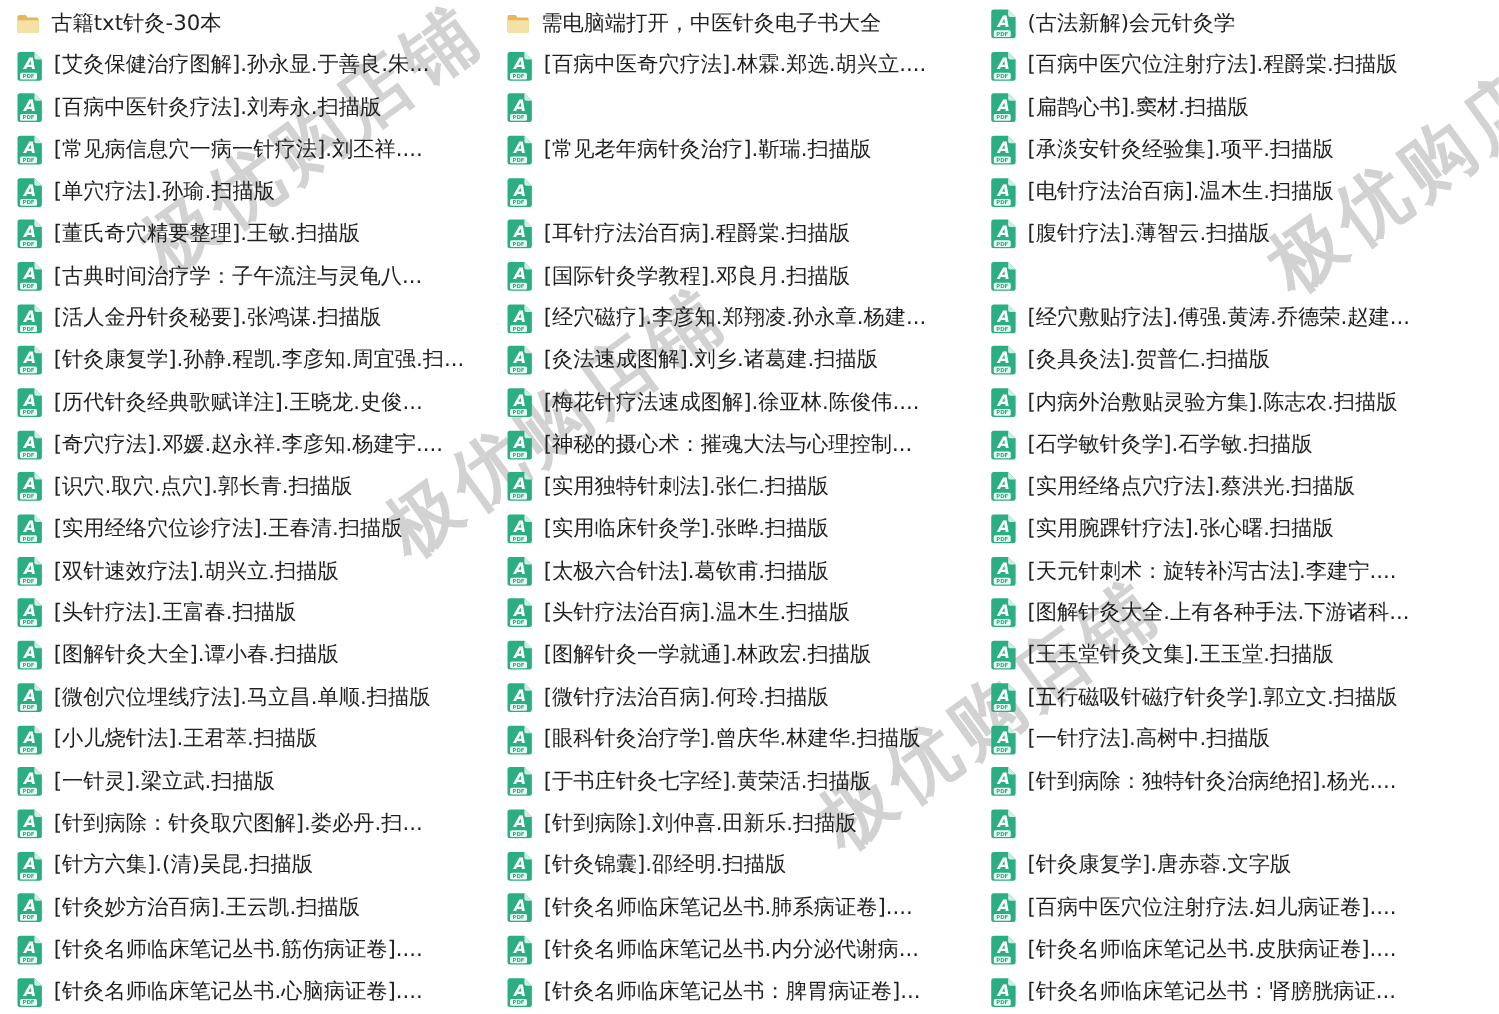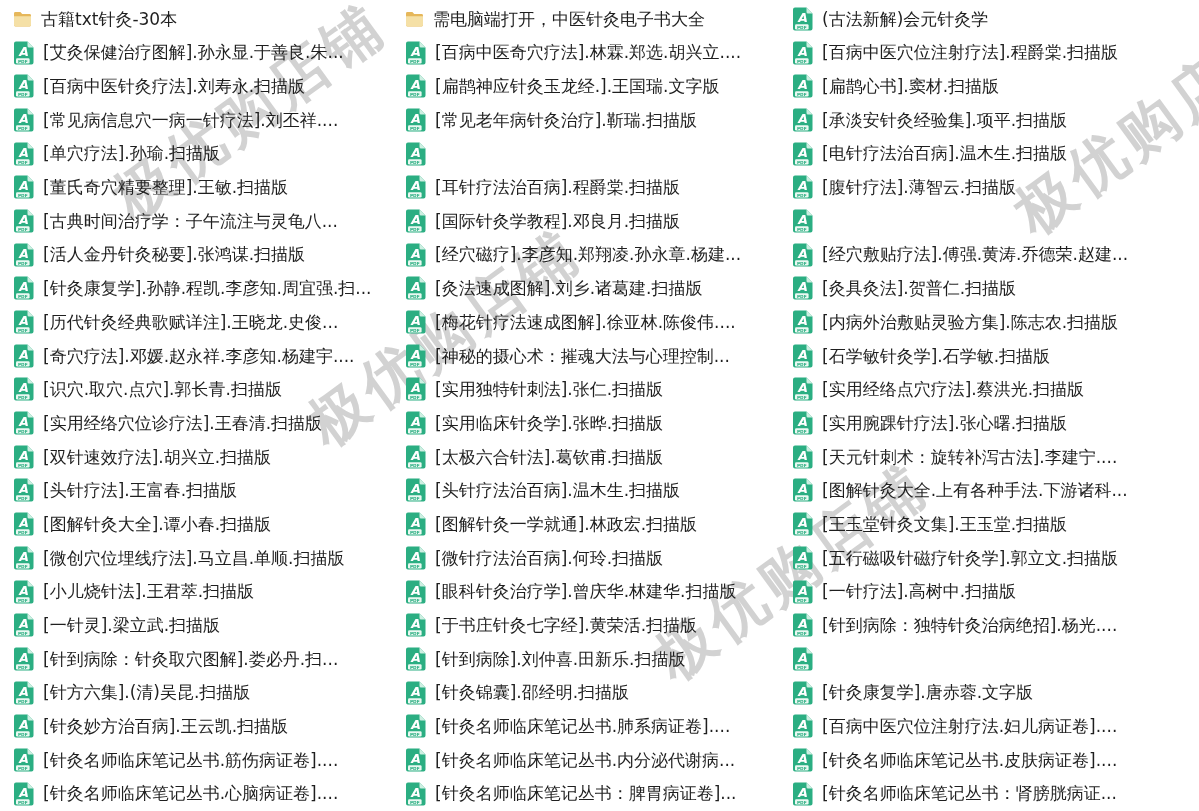--- a/index.html
+++ b/index.html
@@ -355,21 +355,20 @@
     <div class="row">
     <span class="icon">
         <svg width="21" height="24" viewBox="0 0 21 24">
           <path d="M3 .5h11.5l6 6v15a2 2 0 0 1-2 2H3a2 2 0 0 1-2-2v-19a2 2 0 0 1 2-2z" fill="#2BAE82"></path>
           <path d="M14.5 .5l6 6H16a1.5 1.5 0 0 1-1.5-1.5z" fill="#CDEFE2"></path>
           <text x="11" y="14.6" text-anchor="middle" font-size="12.5" font-style="italic" font-weight="bold" fill="#fff">A</text>
           <rect x="3" y="17.2" width="13.6" height="5.4" rx="1.3" fill="#EAF9F2"></rect>
           <text x="9.8" y="21.5" text-anchor="middle" font-size="4.3" font-weight="bold" fill="#2BAE82">PDF</text>
         </svg>
       </span>
-    <span class="label">[扁鹊神应针灸玉龙经.].王国瑞.文字版</span>
   </div>
     <div class="row">
     <span class="icon">
         <svg width="21" height="24" viewBox="0 0 21 24">
           <path d="M3 .5h11.5l6 6v15a2 2 0 0 1-2 2H3a2 2 0 0 1-2-2v-19a2 2 0 0 1 2-2z" fill="#2BAE82"></path>
           <path d="M14.5 .5l6 6H16a1.5 1.5 0 0 1-1.5-1.5z" fill="#CDEFE2"></path>
           <text x="11" y="14.6" text-anchor="middle" font-size="12.5" font-style="italic" font-weight="bold" fill="#fff">A</text>
           <rect x="3" y="17.2" width="13.6" height="5.4" rx="1.3" fill="#EAF9F2"></rect>
           <text x="9.8" y="21.5" text-anchor="middle" font-size="4.3" font-weight="bold" fill="#2BAE82">PDF</text>
         </svg>

